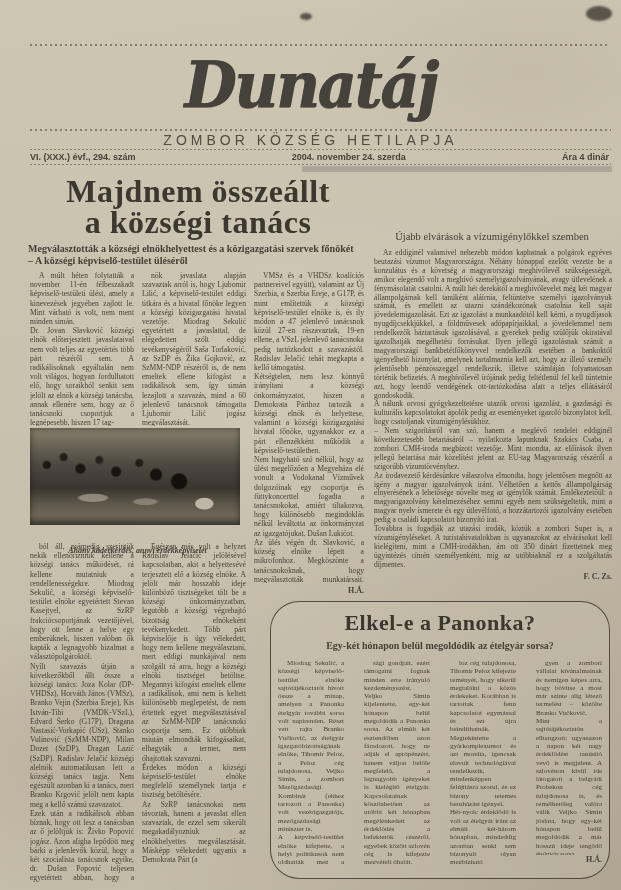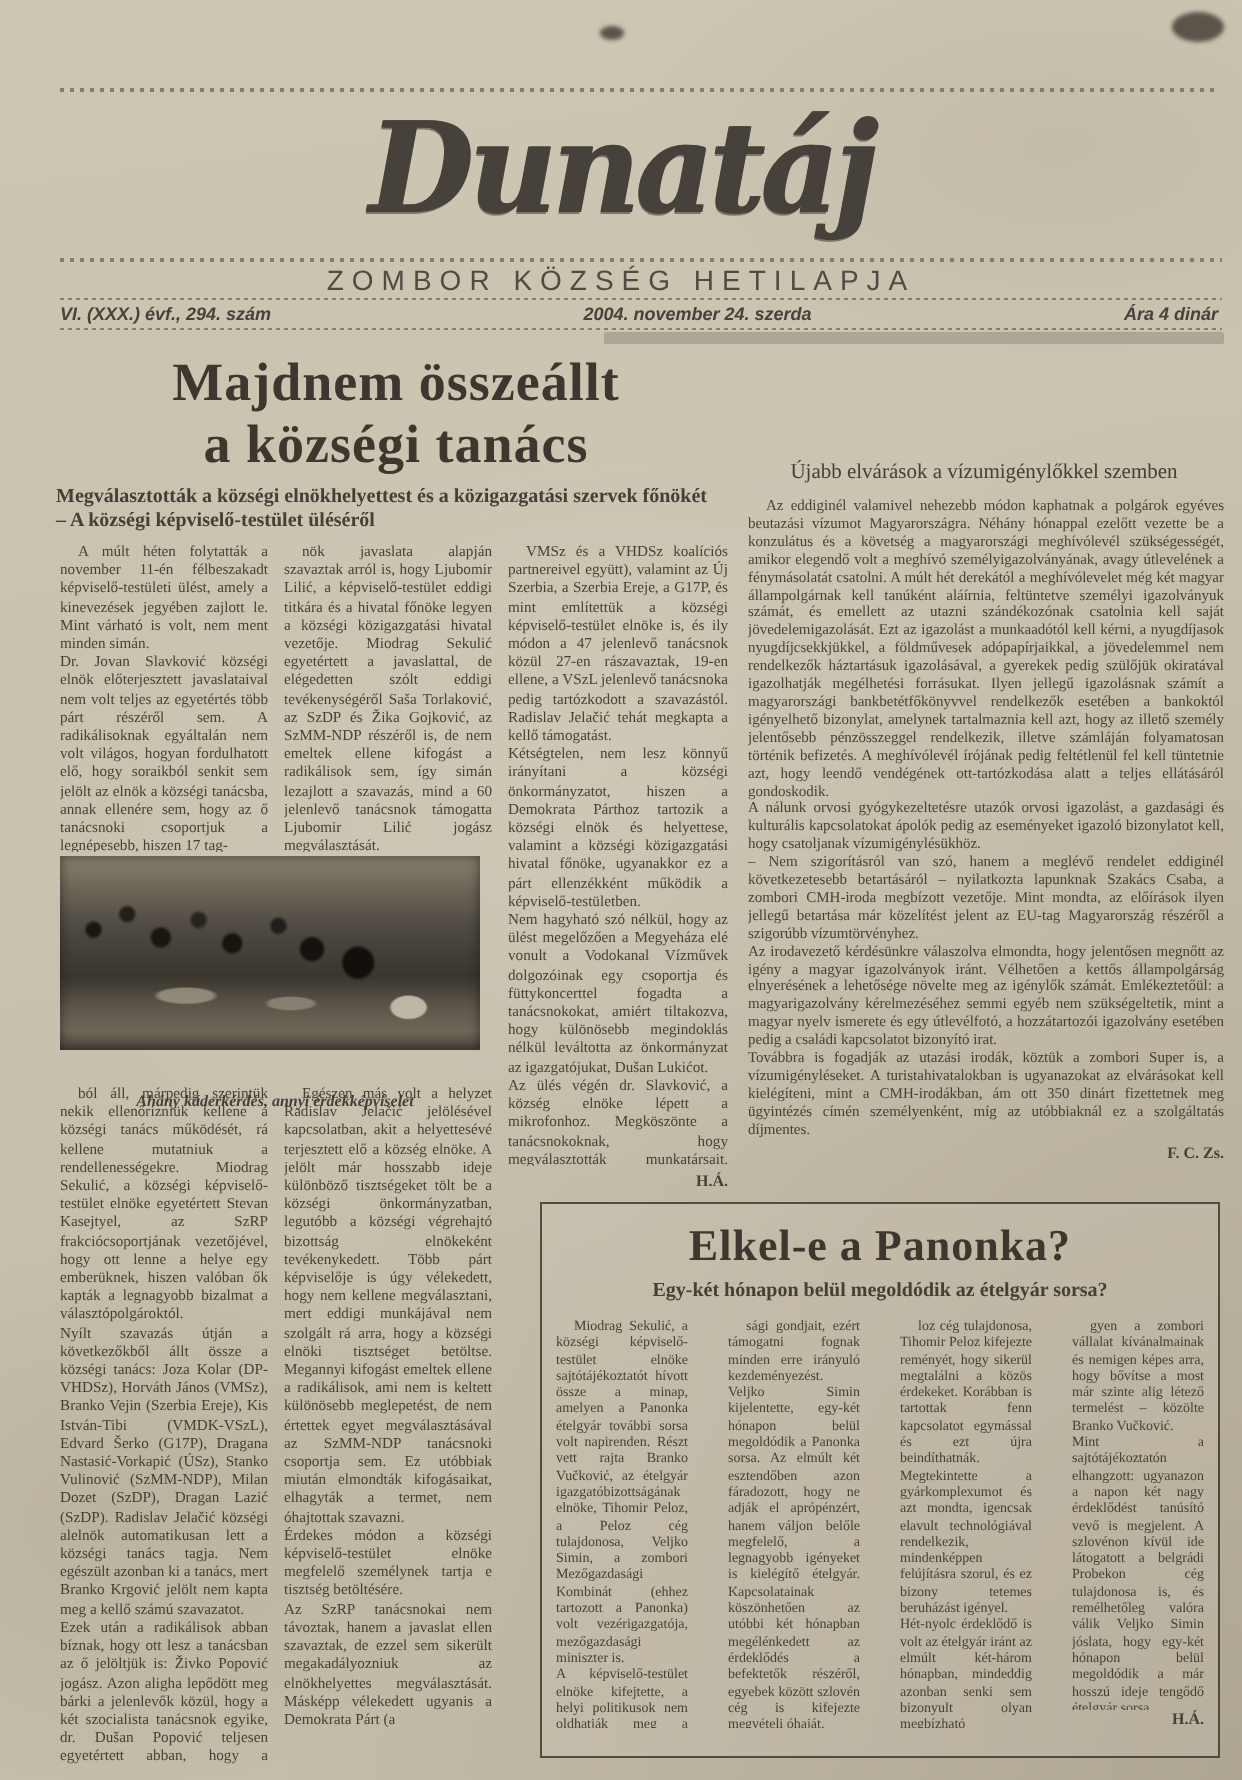--- a/index.html
+++ b/index.html
@@ -22,21 +22,21 @@
     font-size:60px;letter-spacing:-2px;color:#46423b;text-align:center;
     text-shadow:1px 0 0 #46423b, 0 1px 0 rgba(70,66,59,.6);
     transform:scaleY(1.05);
   }
   .tagline{font-family:"Liberation Sans", sans-serif;font-size:14px;letter-spacing:4px;text-align:center;color:#514c43;}
   .infoline{display:flex;justify-content:space-between;font-family:"Liberation Sans", sans-serif;font-size:9px;font-weight:bold;color:#47423a;}
   .artifact-bar{background:#9d978b;opacity:.65;border-radius:1px;}
   .smudge{background:#3f3a33;border-radius:50%;filter:blur(1px);opacity:.8;}
 
   .headline{font-weight:bold;text-align:center;white-space:pre-line;color:#3c372f;}
-  .lead-head{font-size:27px;line-height:31px;letter-spacing:.5px;}
+  .lead-head{font-size:32px;line-height:31px;letter-spacing:.5px;}
   .lead-sub{font-size:10px;line-height:12px;font-weight:bold;text-align:left;white-space:pre-line;color:#45403700;color:#454037;}
   .visa-head{font-size:21px;line-height:25px;}
   .visa-sub{font-size:10.5px;font-weight:normal;text-align:center;color:#454037;}
   .coltxt{
     font-size:7.6px;line-height:9.2px;text-align:justify;overflow:hidden;
     white-space:pre-line;text-indent:9px;color:rgba(55,50,41,.9);
   }
   .visa-body{font-size:7.5px;line-height:8.9px;}
   .byline{font-size:8px;font-weight:bold;text-align:right;color:#45403a;}
   .caption{font-size:8px;font-weight:bold;font-style:italic;text-align:center;color:#45403a;}
@@ -71,21 +71,21 @@
 
   <div class="abs smudge" style="left:586px;top:6px;width:26px;height:15px;"></div>
   <div class="abs smudge" style="left:300px;top:13px;width:12px;height:7px;"></div>
   <div class="abs artifact-bar" style="left:302px;top:166px;width:310px;height:6px;"></div>
 
   <div class="abs rule" style="left:30px;right:12px;top:44px;"></div>
   <div class="abs logo" style="left:0;right:0;top:50px;">Dunatáj</div>
   <div class="abs rule" style="left:30px;right:10px;top:129px;"></div>
   <div class="abs tagline" style="left:0;right:0;top:132px;">ZOMBOR KÖZSÉG HETILAPJA</div>
   <div class="abs rule thin" style="left:30px;right:10px;top:149px;"></div>
-  <div class="abs infoline" style="left:30px;right:12px;top:152px;font-style:italic;">
+  <div class="abs infoline" style="left:30px;right:12px;top:152px;">
     <span>VI. (XXX.) évf., 294. szám</span>
     <span>2004. november 24. szerda</span>
     <span>Ára 4 dinár</span>
   </div>
   <div class="abs rule thin" style="left:30px;right:10px;top:164px;"></div>
 
   <div class="abs headline lead-head" style="left:28px;top:176px;width:340px;">Majdnem összeállt
 a községi tanács</div>
   <div class="abs lead-sub" style="left:28px;top:243px;width:340px;">Megválasztották a községi elnökhelyettest és a közigazgatási szervek főnökét
 – A községi képviselő-testület üléséről</div>
@@ -112,21 +112,21 @@
 
   <div class="abs visa-sub" style="left:372px;top:231px;width:240px;">Újabb elvárások a vízumigénylőkkel szemben</div>
   <div class="abs coltxt visa-body" style="left:374px;top:249px;width:238px;height:320px;">Az eddiginél valamivel nehezebb módon kaphatnak a polgárok egyéves beutazási vízumot Magyarországra. Néhány hónappal ezelőtt vezette be a konzulátus és a követség a magyarországi meghívólevél szükségességét, amikor elegendő volt a meghívó személyigazolványának, avagy útlevelének a fénymásolatát csatolni. A múlt hét derekától a meghívólevelet még két magyar állampolgárnak kell tanúként aláírnia, feltüntetve személyi igazolványuk számát, és emellett az utazni szándékozónak csatolnia kell saját jövedelemigazolását. Ezt az igazolást a munkaadótól kell kérni, a nyugdíjasok nyugdíjcsekkjükkel, a földművesek adópapírjaikkal, a jövedelemmel nem rendelkezők háztartásuk igazolásával, a gyerekek pedig szülőjük okiratával igazolhatják megélhetési forrásukat. Ilyen jellegű igazolásnak számít a magyarországi bankbetétfőkönyvvel rendelkezők esetében a bankoktól igényelhető bizonylat, amelynek tartalmaznia kell azt, hogy az illető személy jelentősebb pénzösszeggel rendelkezik, illetve számláján folyamatosan történik befizetés. A meghívólevél írójának pedig feltétlenül fel kell tüntetnie azt, hogy leendő vendégének ott-tartózkodása alatt a teljes ellátásáról gondoskodik.
 A nálunk orvosi gyógykezeltetésre utazók orvosi igazolást, a gazdasági és kulturális kapcsolatokat ápolók pedig az eseményeket igazoló bizonylatot kell, hogy csatoljanak vízumigénylésükhöz.
 – Nem szigorításról van szó, hanem a meglévő rendelet eddiginél következetesebb betartásáról – nyilatkozta lapunknak Szakács Csaba, a zombori CMH-iroda megbízott vezetője. Mint mondta, az előírások ilyen jellegű betartása már közelítést jelent az EU-tag Magyarország részéről a szigorúbb vízumtörvényhez.
 Az irodavezető kérdésünkre válaszolva elmondta, hogy jelentősen megnőtt az igény a magyar igazolványok iránt. Vélhetően a kettős állampolgárság elnyerésének a lehetősége növelte meg az igénylők számát. Emlékeztetőül: a magyarigazolvány kérelmezéséhez semmi egyéb nem szükségeltetik, mint a magyar nyelv ismerete és egy útlevélfotó, a hozzátartozói igazolvány esetében pedig a családi kapcsolatot bizonyító irat.
 Továbbra is fogadják az utazási irodák, köztük a zombori Super is, a vízumigényléseket. A turistahivatalokban is ugyanazokat az elvárásokat kell kielégíteni, mint a CMH-irodákban, ám ott 350 dinárt fizettetnek meg ügyintézés címén személyenként, míg az utóbbiaknál ez a szolgáltatás díjmentes.
 A zombori CMH-iroda illetékese általában keddenként továbbítja az úti okmányokat a konzulátusra, ahol egy héten belül végzik el az ügyintézést.</div>
   <div class="abs byline" style="left:374px;top:572px;width:238px;">F. C. Zs.</div>
 
-  <div class="abs panonka-box" style="left:270px;top:601px;width:340px;height:278px;padding:0;box-sizing:border-box;">
+  <div class="abs panonka-box" style="left:270px;top:601px;width:340px;height:278px;padding:0;box-sizing:border-box;border-radius:29px;">
     <div class="headline box-head" style="margin-top:8px;">Elkel-e a Panonka?</div>
     <div class="box-sub" style="margin-top:4px;">Egy-két hónapon belül megoldódik az ételgyár sorsa?</div>
     <div class="box-cols" style="margin:8px 7px 0 7px;height:205px;">
       <div class="box-col">
         <div class="coltxt">Miodrag Sekulić, a községi képviselő-testület elnöke sajtótájékoztatót hívott össze a minap, amelyen a Panonka ételgyár további sorsa volt napirenden. Részt vett rajta Branko Vučković, az ételgyár igazgatóbizottságának elnöke, Tihomir Peloz, a Peloz cég tulajdonosa, Veljko Simin, a zombori Mezőgazdasági Kombinát (ehhez tartozott a Panonka) volt vezérigazgatója, mezőgazdasági miniszter is.
 A képviselő-testület elnöke kifejtette, a helyi politikusok nem oldhatják meg a közösség gazda-</div>
       </div>
       <div class="box-col">
         <div class="coltxt">sági gondjait, ezért támogatni fognak minden erre irányuló kezdeményezést. Veljko Simin kijelentette, egy-két hónapon belül megoldódik a Panonka sorsa. Az elmúlt két esztendőben azon fáradozott, hogy ne adják el aprópénzért, hanem váljon belőle megfelelő, a legnagyobb igényeket is kielégítő ételgyár. Kapcsolatainak köszönhetően az utóbbi két hónapban megélénkedett az érdeklődés a befektetők részéről, egyebek között szlovén cég is kifejezte megvételi óhaját.
 A Nova Gorica-i Pe-</div>

